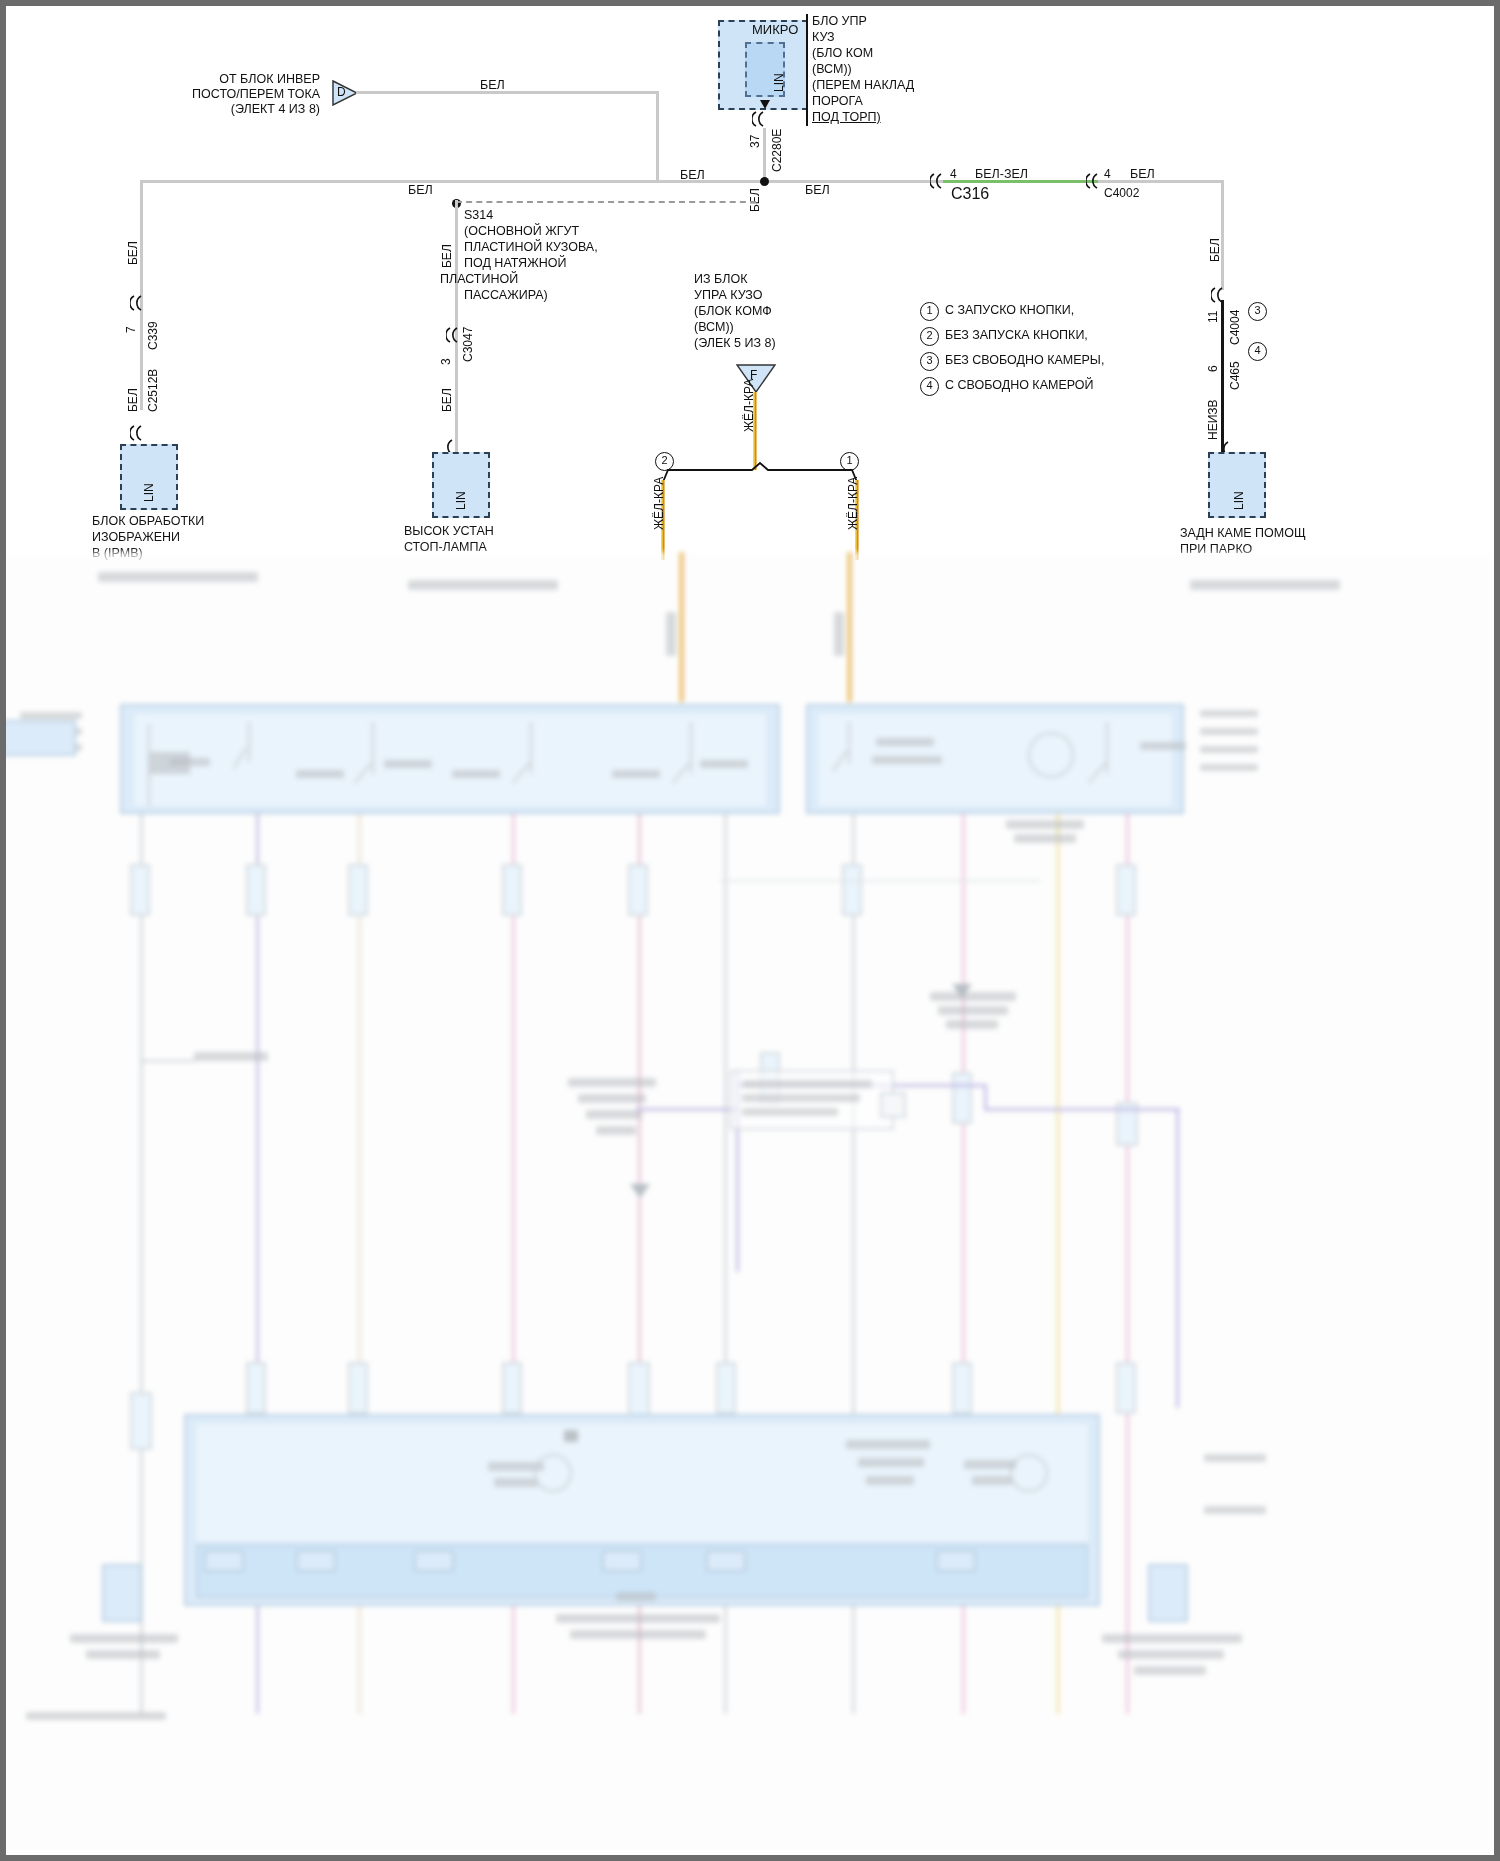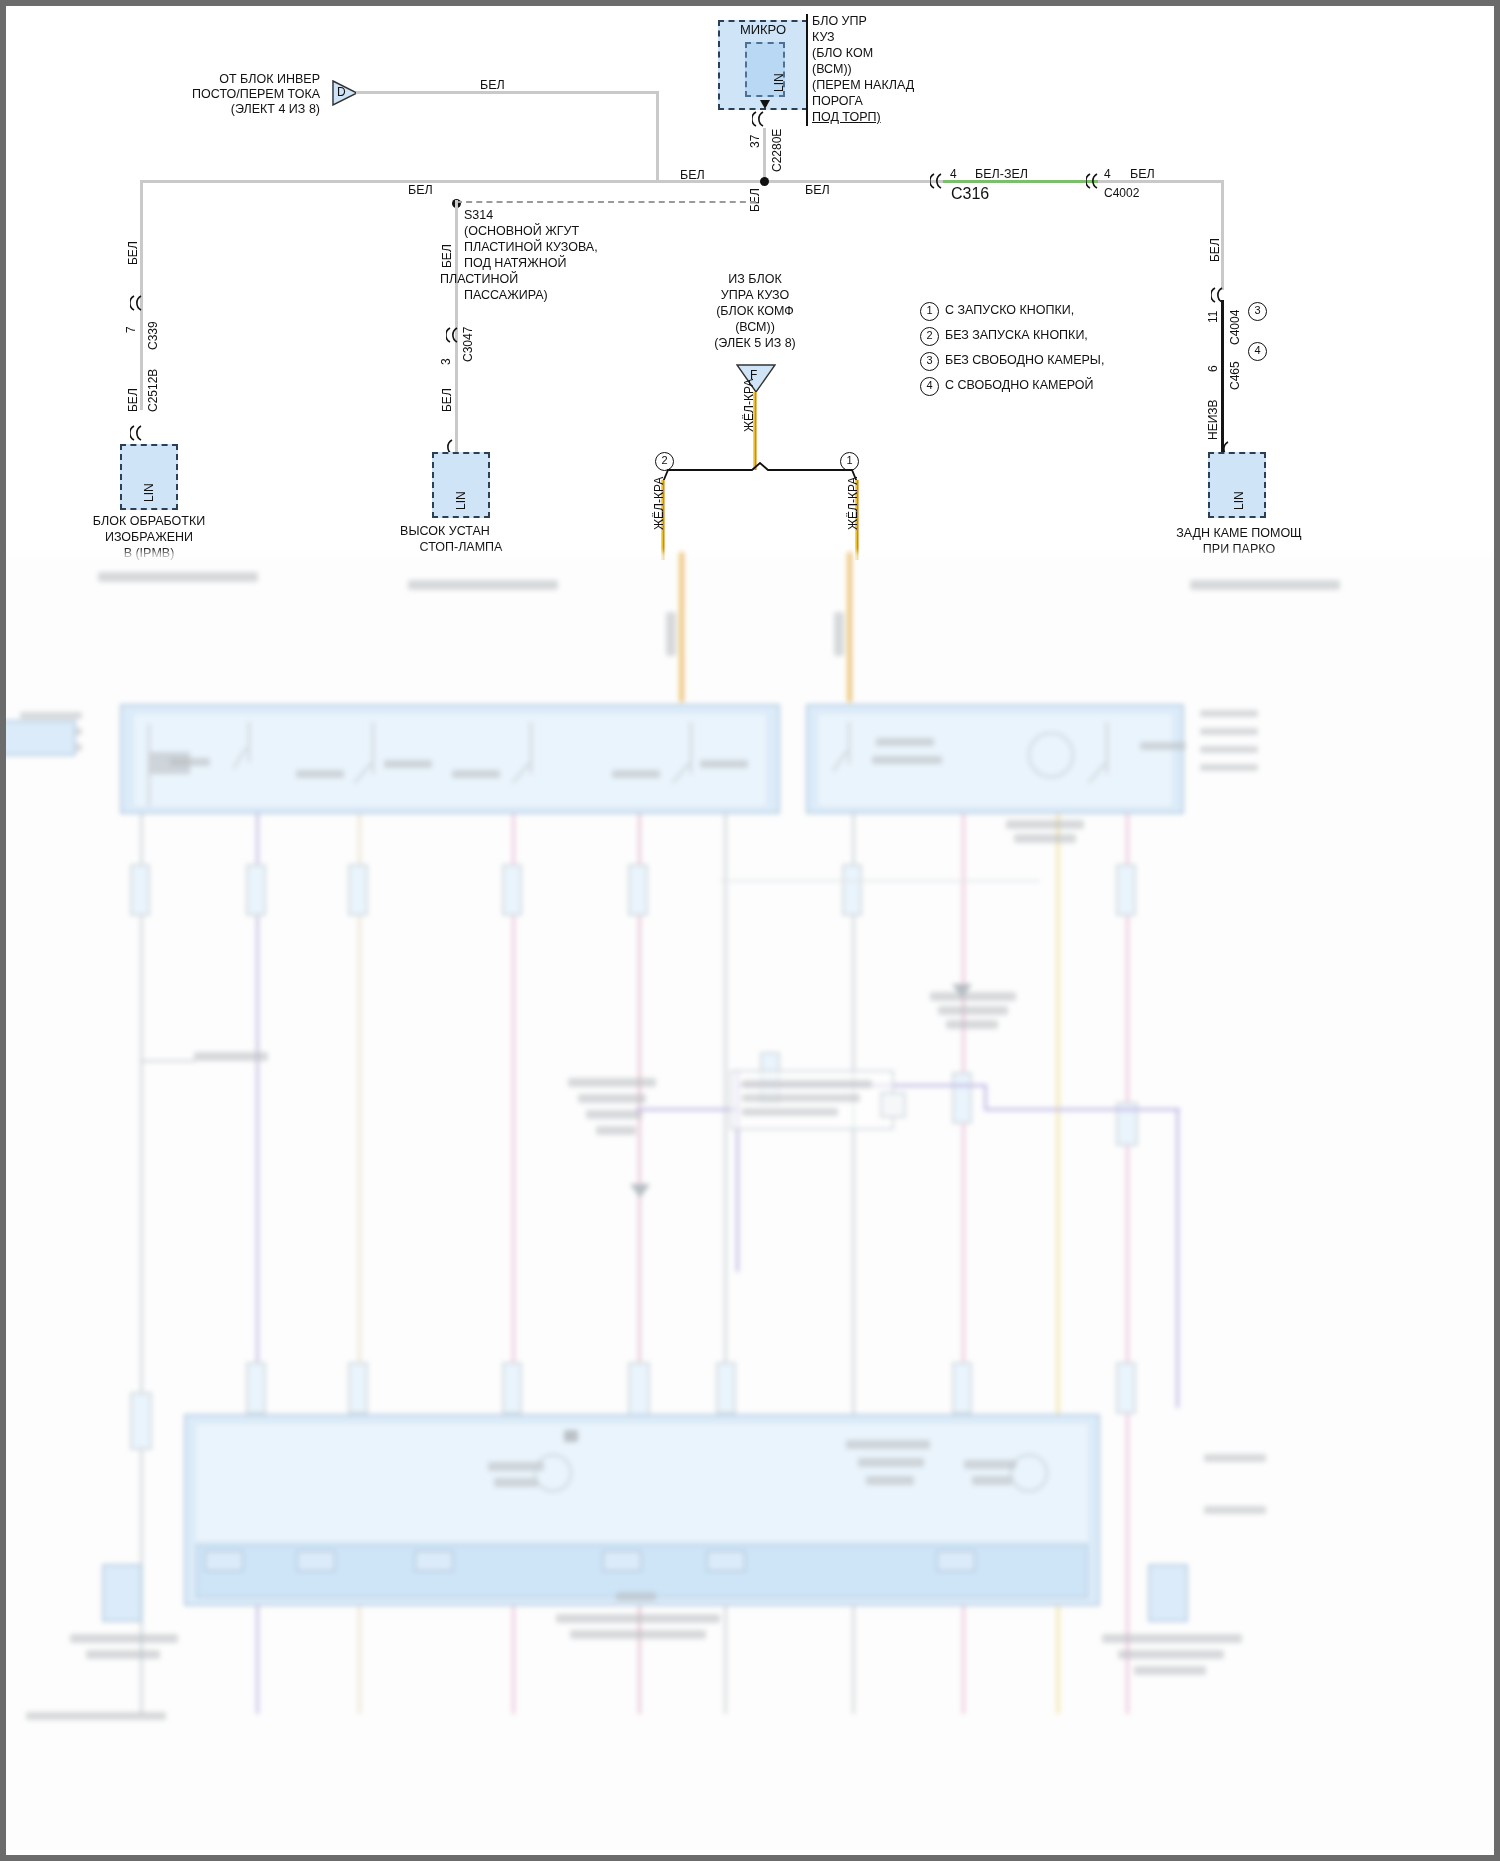--- a/index.html
+++ b/index.html
@@ -10,21 +10,21 @@
     box-sizing:border-box;
   }
   
   #sharp-layer{position:absolute;left:0;top:0;width:1500px;height:560px;overflow:hidden;}
   #blur-layer{position:absolute;left:0;top:552px;width:1500px;height:1309px;overflow:hidden;
               filter:blur(2.6px);opacity:.72;}
   .frame-border{position:absolute;left:0;top:0;width:1500px;height:1861px;
                 border:6px solid #6b6b6b;box-sizing:border-box;pointer-events:none;}
 
   .lbl{position:absolute;font-size:12.5px;color:#111;line-height:15px;white-space:pre;}
-  .lbl.c{text-align:center;}
+  .lbl.c{padding-left:34px;}
   .lbl.r{text-align:right;}
   .rot{transform-origin:0 0;transform:rotate(-90deg);}
   .wire{position:absolute;background:#c9c9c9;}
   .wire.blk{background:#151515;}
   .wire.grn{background:#7bbf6a;}
   .wire.ylwred{background:linear-gradient(90deg,#f3dd8e 0%,#e8b820 45%,#d86b20 55%,#f3dd8e 100%);}
   .dash-box{position:absolute;border:2.5px dashed #2b3f55;background:#cfe4f7;box-sizing:border-box;}
   .inner-box{position:absolute;border:2px dashed #4f6f93;background:#b9d8f3;box-sizing:border-box;}
   .node{position:absolute;width:9px;height:9px;border-radius:50%;background:#111;}
   .circnum{position:absolute;width:17px;height:17px;border:1.3px solid #111;border-radius:50%;
@@ -169,21 +169,21 @@
     <div class="lbl rot" style="left:461px;top:362px;font-size:12px;">C3047</div>
     <div class="lbl rot" style="left:440px;top:412px;font-size:12px;">БЕЛ</div>
     <div style="position:absolute;left:444px;top:438px;width:26px;height:18px;">
       <svg width="26" height="18" viewBox="0 0 26 18">
           <path d="M8,2 A8,8 0 0 0 8,16" fill="none" stroke="#111" stroke-width="1.6"></path>
         </svg>
     </div>
     <div class="lbl rot" style="left:438px;top:470px;font-size:12px;">2</div>
     <div class="dash-box" style="left:432px;top:452px;width:58px;height:66px;"></div>
     <div class="lbl rot" style="left:454px;top:510px;font-size:12px;">LIN</div>
-    <div class="lbl c" style="left:354px;top:524px;width:182px;">ВЫСОК УСТАН</div>
+    <div class="lbl c" style="left:370px;top:524px;width:182px;">ВЫСОК УСТАН</div>
     <div class="lbl c" style="left:370px;top:540px;width:182px;">СТОП-ЛАМПА</div>
 
     <div class="lbl c" style="left:660px;top:272px;width:190px;">ИЗ БЛОК</div>
     <div class="lbl c" style="left:660px;top:288px;width:190px;">УПРА КУЗО</div>
     <div class="lbl c" style="left:660px;top:304px;width:190px;">(БЛОК КОМФ</div>
     <div class="lbl c" style="left:660px;top:320px;width:190px;">(ВСМ))</div>
     <div class="lbl c" style="left:660px;top:336px;width:190px;">(ЭЛЕК 5 ИЗ 8)</div>
     <div style="position:absolute;left:736px;top:364px;width:40px;height:30px;">
       <svg width="40" height="30" viewBox="0 0 40 30">
           <polygon points="1,1 39,1 20,28" fill="#cfe4f7" stroke="#333" stroke-width="1.4"></polygon>

